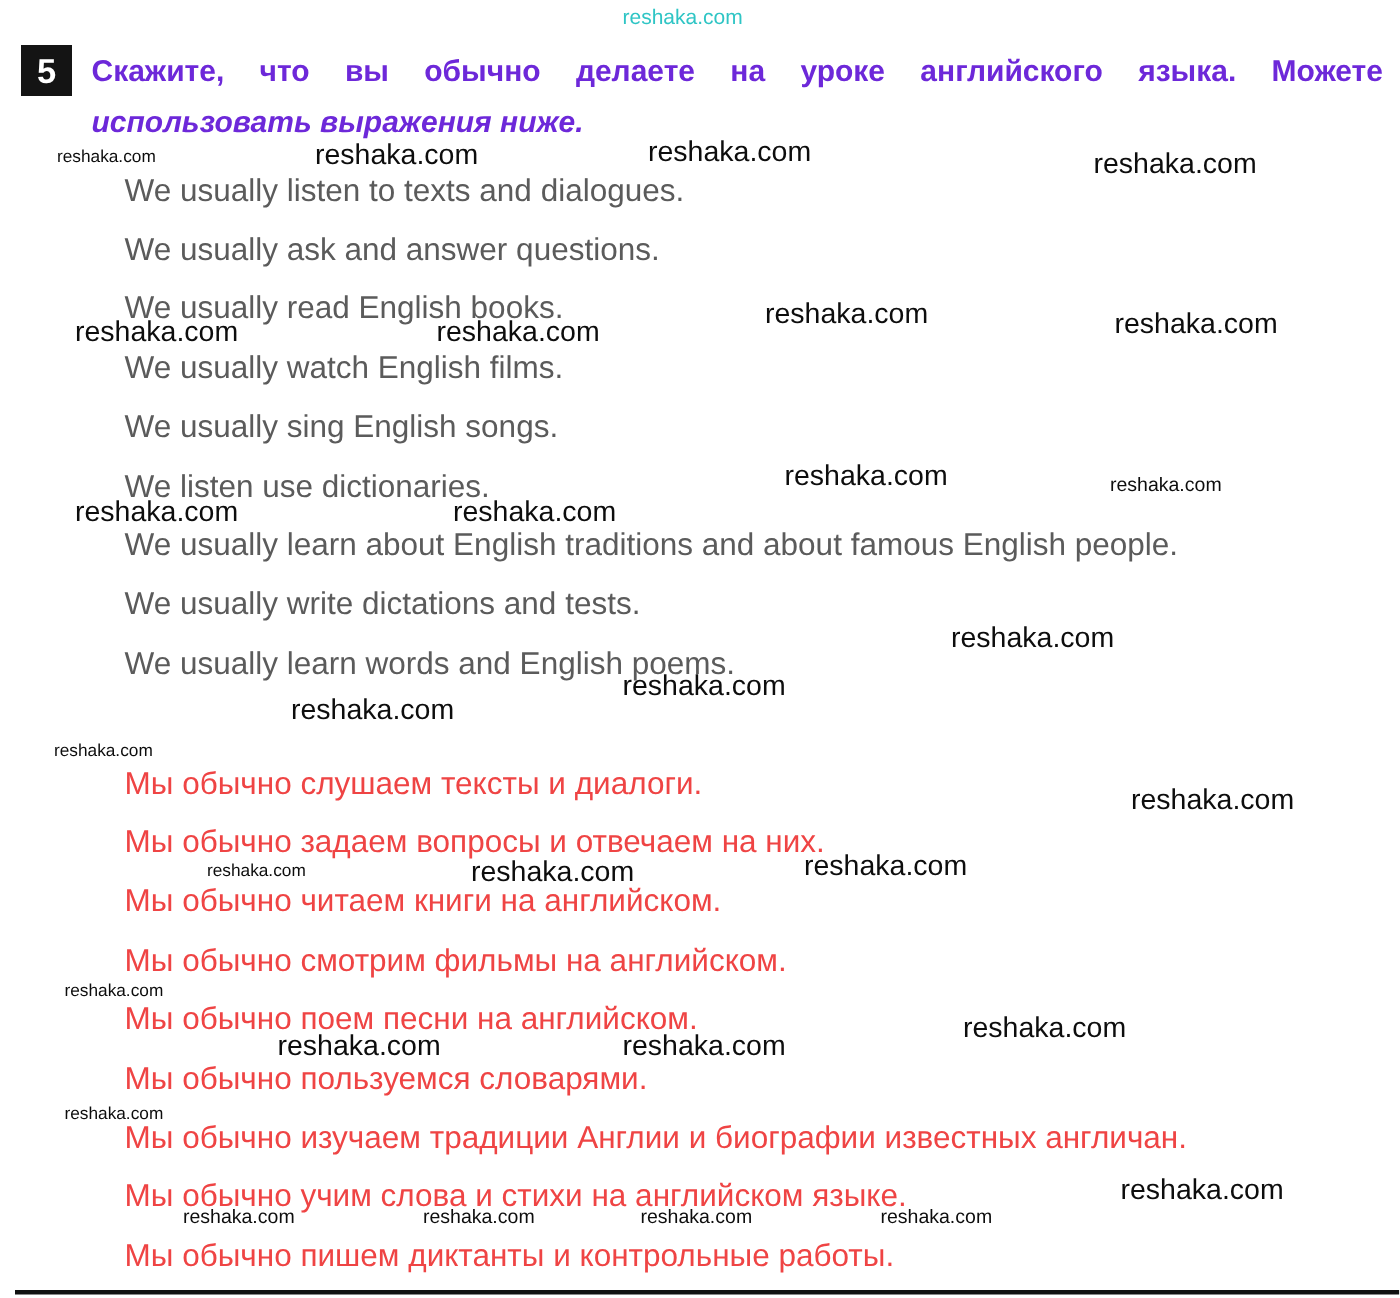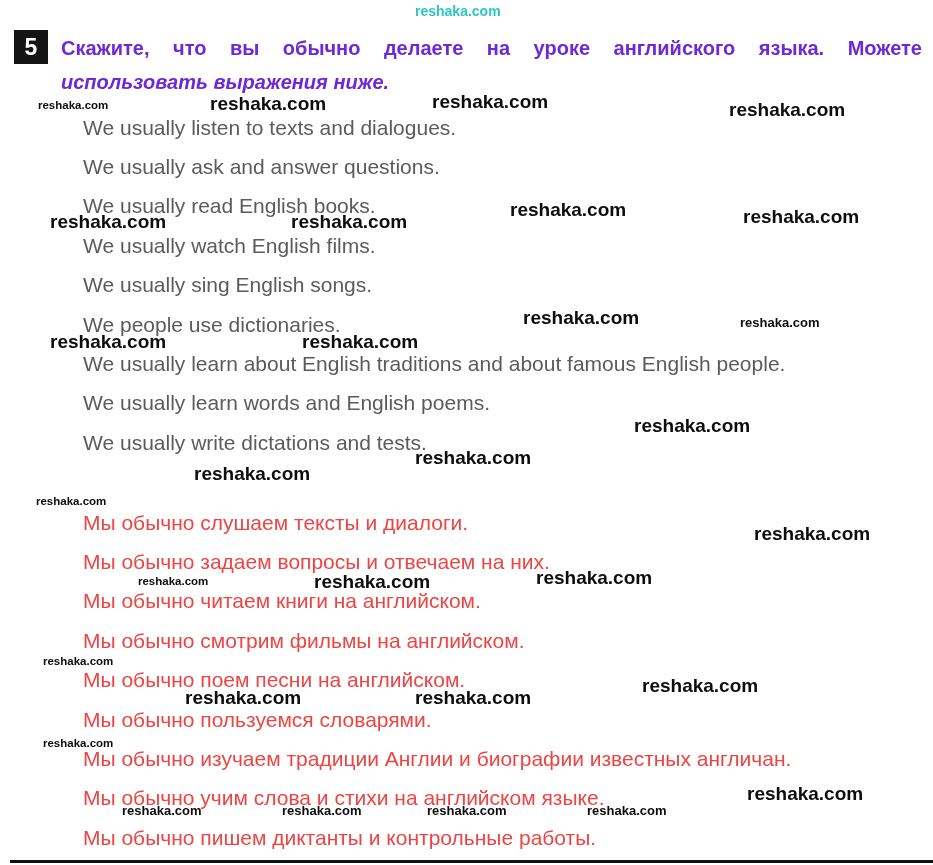--- a/index.html
+++ b/index.html
@@ -52,21 +52,21 @@
     display: flex;
     align-items: center;
     font-size: 21px;
     white-space: nowrap;
   }
 
   
   .wm {
     position: absolute;
     color: #0d0d0d;
-    font-weight: bold;
+    font-weight: normal;
     white-space: nowrap;
     font-size: 19px;
   }
   .wm.small { font-size: 11.5px; }
   .wm.mid { font-size: 13px; }
   .wm.top-cyan {
     color: #2fc5c5;
     font-size: 14px;
     text-shadow: 0 0 1px #ffffff;
   }
@@ -89,24 +89,24 @@
     <div class="line1">Скажите, что вы обычно делаете на уроке английского языка. Можете</div>
     <div class="line2">использовать выражения ниже.</div>
   </div>
 
   <div class="sentences english">
     <p class="sent">We usually listen to texts and dialogues.</p>
     <p class="sent">We usually ask and answer questions.</p>
     <p class="sent">We usually read English books.</p>
     <p class="sent">We usually watch English films.</p>
     <p class="sent">We usually sing English songs.</p>
-    <p class="sent">We people use dictionaries.</p>
+    <p class="sent">We listen use dictionaries.</p>
     <p class="sent">We usually learn about English traditions and about famous English people.</p>
+    <p class="sent">We usually write dictations and tests.</p>
     <p class="sent">We usually learn words and English poems.</p>
-    <p class="sent">We usually write dictations and tests.</p>
   </div>
 
   <div class="sentences russian">
     <p class="sent">Мы обычно слушаем тексты и диалоги.</p>
     <p class="sent">Мы обычно задаем вопросы и отвечаем на них.</p>
     <p class="sent">Мы обычно читаем книги на английском.</p>
     <p class="sent">Мы обычно смотрим фильмы на английском.</p>
     <p class="sent">Мы обычно поем песни на английском.</p>
     <p class="sent">Мы обычно пользуемся словарями.</p>
     <p class="sent">Мы обычно изучаем традиции Англии и биографии известных англичан.</p>

